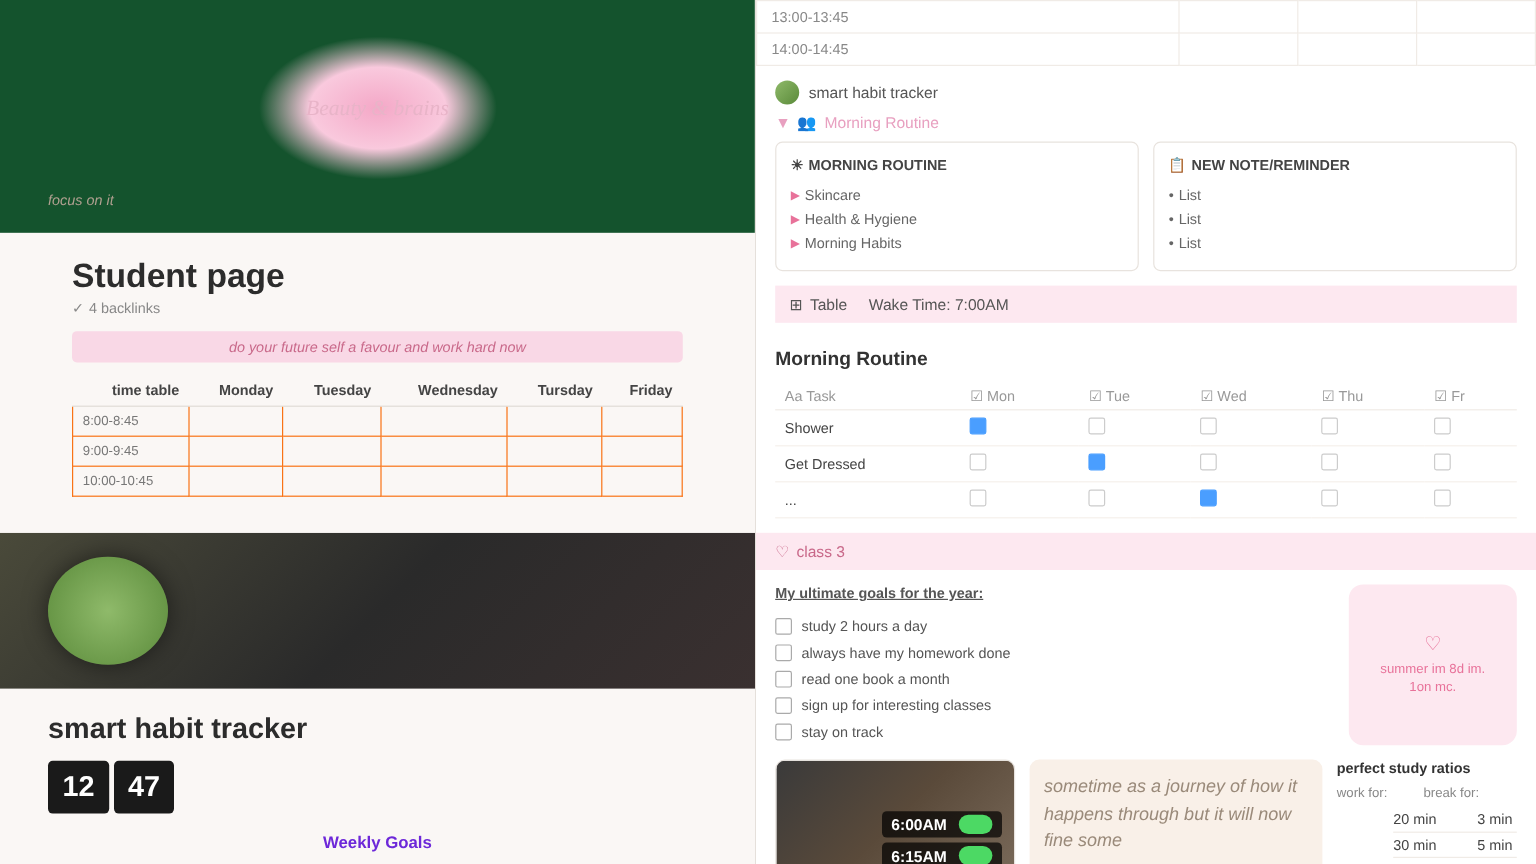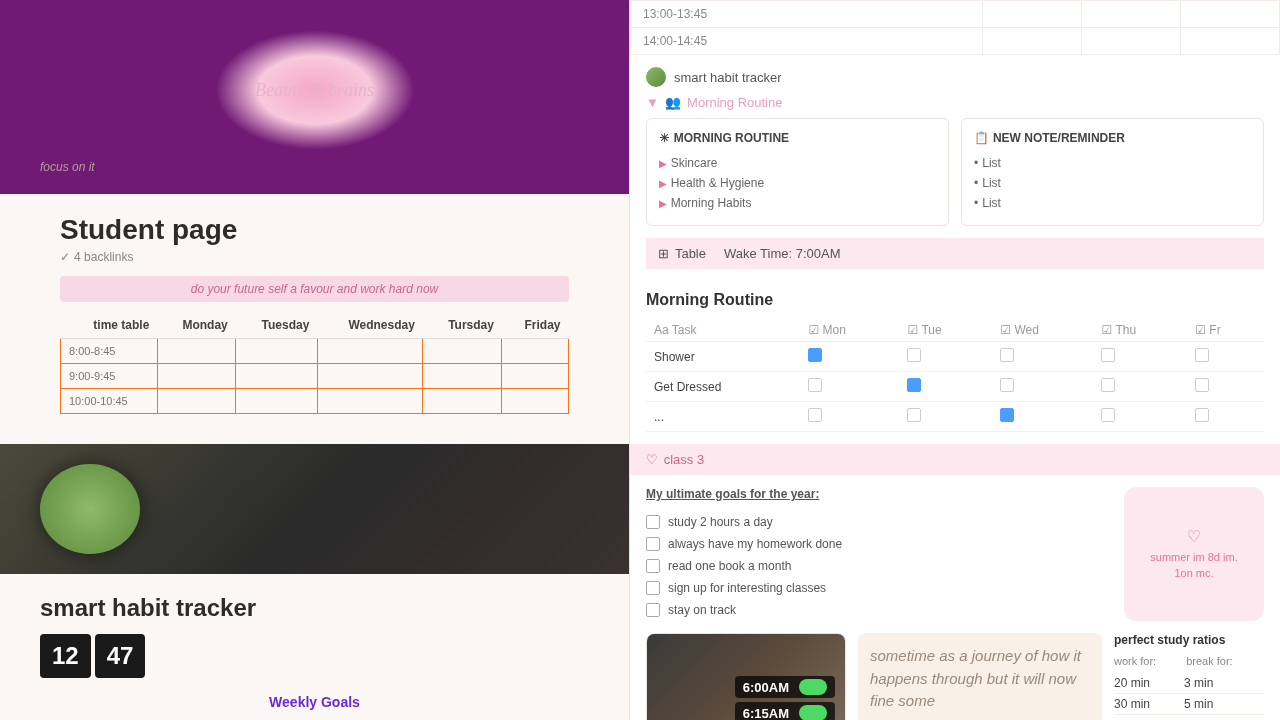--- a/index.html
+++ b/index.html
@@ -8,21 +8,21 @@
     
     .left-panel {
       width: 630px;
       height: 720px;
       overflow-y: auto;
       background: #faf7f5;
       border-right: 1px solid #e5e0db;
     }
 
     .hero-section {
-      background: #701a75;
+      background: #14532d;
       padding: 30px 20px 20px;
       text-align: center;
       position: relative;
       min-height: 160px;
     }
 
     .pink-blob {
       width: 200px;
       height: 120px;
       background: radial-gradient(ellipse, #f4a8c7 0%, #f9c9dd 40%, transparent 70%);
@@ -493,20 +493,21 @@
       margin-bottom: 6px;
     }
 
     .ratio-item {
       display: flex;
       gap: 20px;
       padding: 3px 0;
       border-bottom: 1px solid #f0ebe6;
       font-size: 12px;
       color: #444;
+      margin-left: 47px;
     }
 
     .ratio-item span:first-child {
       min-width: 50px;
     }
 
     
     ::-webkit-scrollbar { width: 6px; }
     ::-webkit-scrollbar-track { background: #f5f0ec; }
     ::-webkit-scrollbar-thumb { background: #d4c9c0; border-radius: 3px; }

